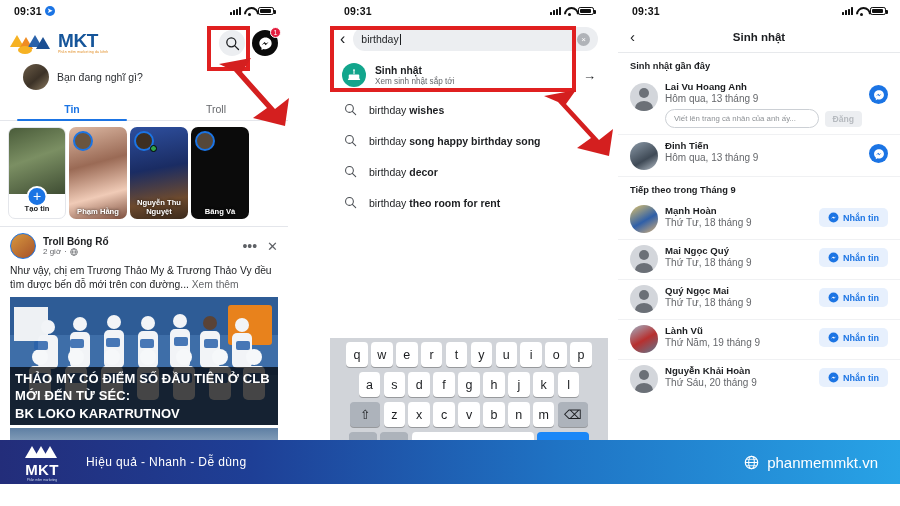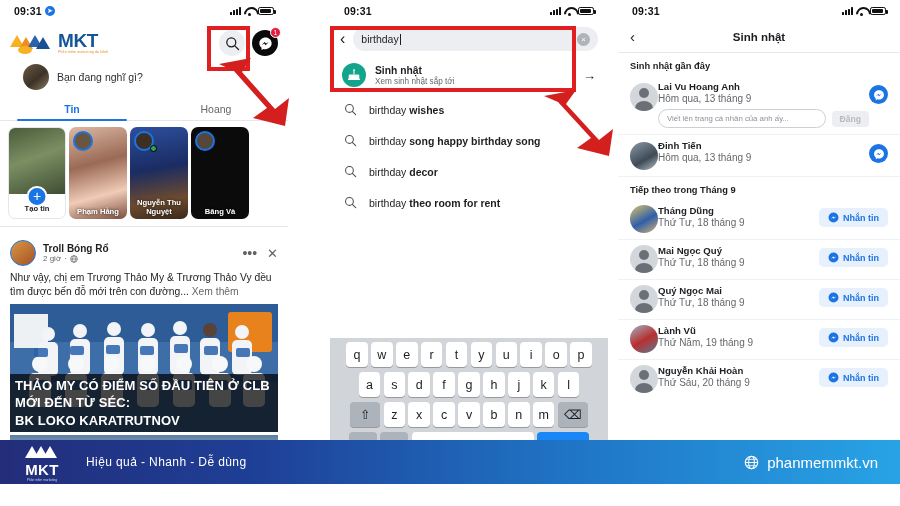--- a/index.html
+++ b/index.html
@@ -83,21 +83,21 @@
   .plus { position:absolute; left:50%; top:58px; transform:translateX(-50%);
           width:21px;height:21px;border-radius:50%;background:#1b74e4;
           border:2.5px solid #fff; color:#fff; font-size:14px; line-height:16px;
           text-align:center; font-weight:300;}
   .ring { position:absolute; top:4px; left:4px; width:20px;height:20px;border-radius:50%;
           border:2px solid #1b74e4; background:#6a5540; }
   .dot-online{position:absolute;top:18px;left:20px;width:7px;height:7px;border-radius:50%;
               background:#31a24c;border:1.4px solid #000;}
 
   
-  .post { border-top:1px solid #e4e6eb; padding-top:13px;}
+  .post { border-top:1px solid #e4e6eb; padding-top:6px;}
   .post-head { display:flex; align-items:center; gap:7px; padding: 0 10px;}
   .post-name { font-size:10px; font-weight:bold; color:#1c1e21;}
   .post-meta { font-size:8px; color:#65676b; display:flex; align-items:center; gap:3px;}
   .post-actions { margin-left:auto; display:flex; align-items:center; gap:10px;
                   color:#5e6166; font-size:14px;}
   .post-body { font-size:10.3px; color:#1c1e21; line-height:1.32; padding:5px 10px 6px;}
   .post-body .more { color:#65676b; }
   .post-img { position:relative; height:128px; margin:0 10px;
               background:linear-gradient(#2c64a8,#3f7cc0 22%,#4a6fa5 50%,#2d5a95);
               overflow:hidden;}
@@ -142,21 +142,21 @@
   .key.go { background:#1b87f7; color:#fff; font-size:9.8px; min-width:52px; }
   .key.num { font-size:8.5px; min-width:28px;}
 
   
   .bd-head { display:flex; align-items:center; padding:7px 12px 8px;
              border-bottom:1px solid #e7e9ec; position:relative;}
   .bd-title { position:absolute; left:0; right:0; text-align:center;
               font-size:11.5px; font-weight:bold; color:#1c1e21;}
   .bd-back { font-size:15px; color:#1c1e21; z-index:2; line-height:1;}
   .bd-section { font-size:9.3px; font-weight:bold; color:#1c1e21; padding:8px 12px 5px;}
-  .bd-row { display:flex; align-items:flex-start; gap:0; padding:5px 12px 6px;
+  .bd-row { display:flex; align-items:flex-start; gap:7px; padding:5px 12px 6px;
             border-bottom:1px solid #f0f1f3;}
   .bd-row.nb { border-bottom:none; }
   .bd-name { font-size:9.6px; font-weight:bold; color:#1c1e21;}
   .bd-date { font-size:10px; color:#65676b; margin-top:1px;}
   .bd-mid { flex:1; min-width:0; }
   .msg-circ { width:19px;height:19px;border-radius:50%;background:#1b74e4;
               display:flex;align-items:center;justify-content:center;flex:none;
               margin-top:4px;}
   .wish-row { display:flex; align-items:center; gap:6px; margin-top:5px; }
   .wish-in { flex:1; border:1px solid #ccd0d5; border-radius:13px; height:19px;
@@ -242,21 +242,21 @@
       </div>
     </div>
 
     <div class="composer">
       <div class="avatar sm" style="background:linear-gradient(140deg,#6b5c48,#3c3227 55%,#8a7a60)"></div>
       <span class="comp-text">Bạn đang nghĩ gì?</span>
     </div>
 
     <div class="tabs">
       <div class="tab active">Tin</div>
-      <div class="tab">Hoang</div>
+      <div class="tab">Troll</div>
     </div>
 
     <div class="stories">
       <div class="story create">
         <div class="thumb"></div>
         <div class="plus">+</div>
         <div class="label">Tạo tin</div>
       </div>
       <div class="story" style="background:linear-gradient(165deg,#dcb8a3,#9a6a55 40%,#f0cbb7 72%,#7d4f3e)">
         <div class="ring"></div>
@@ -539,21 +539,21 @@
             <path d="M4.7 12.2l4-4.2 2 2.1 3.5-2.1-3.9 4.2-2-2.1z" fill="#1b74e4"></path>
           </svg>
       </span>
     </div>
 
     <div class="bd-section">Tiếp theo trong Tháng 9</div>
 
     <div class="bd-row">
       <div class="avatar" style="width:28px;height:28px;background:linear-gradient(150deg,#e0c36a,#2f5fa8 55%,#d9b277);"></div>
       <div class="bd-mid">
-        <div class="bd-name">Tháng Dũng</div>
+        <div class="bd-name">Mạnh Hoàn</div>
         <div class="bd-date">Thứ Tư, 18 tháng 9</div>
       </div>
       <span class="nhan-btn">
         <svg width="11" height="11" viewBox="0 0 20 20">
             <circle cx="10" cy="10" r="9" fill="#1b74e4"></circle>
             <path d="M5.2 12.4l4.1-4.3 2 2.1 3.5-2.1-4 4.3-2-2.1z" fill="#fff"></path>
           </svg>
         <span>Nhắn tin</span>
       </span>
     </div>

